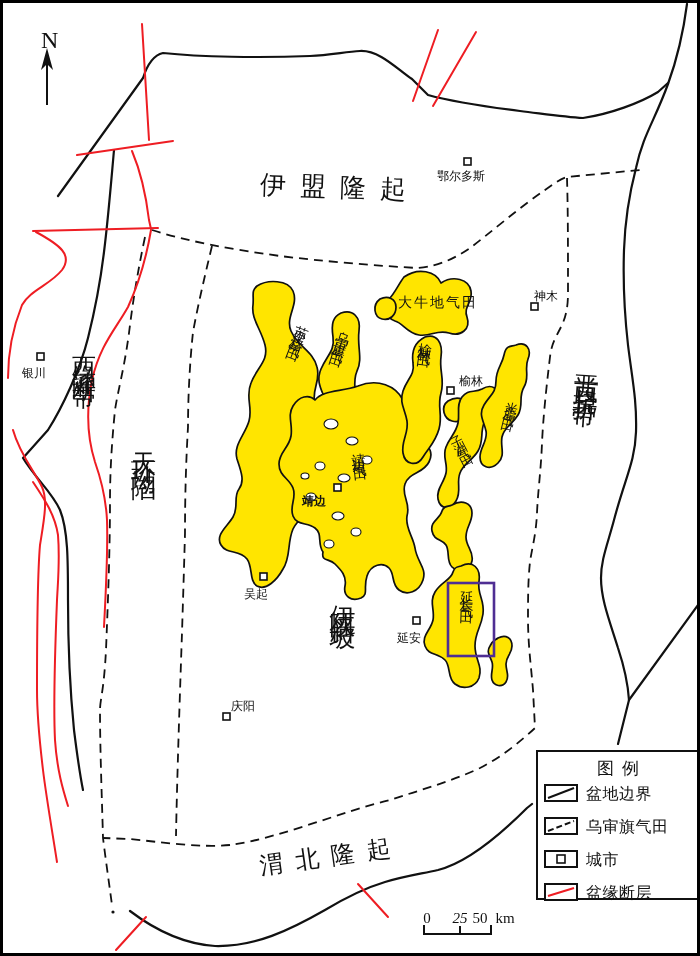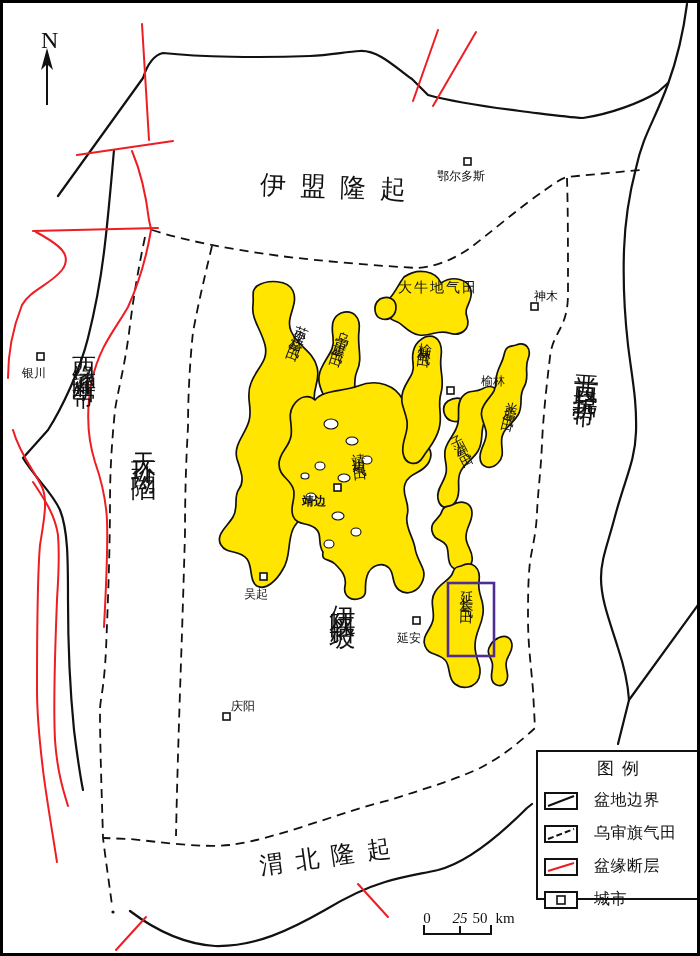--- a/index.html
+++ b/index.html
@@ -22,21 +22,21 @@
   .citysq{fill:#fff;stroke:#111;stroke-width:1.6;}
   .hbox{fill:none;stroke:var(--highlight-purple,#4f2e93);stroke-width:2.6;}
   .scalebar{stroke:#111;stroke-width:2;fill:none;}
   .scale-txt{font-size:15px;}
   
   #legend{
     position:absolute;left:533px;top:747px;width:164px;height:150px;
     box-sizing:border-box;border:2.5px solid #111;background:#fff;z-index:5;
   }
   #legend .title{text-align:center;font-size:17px;letter-spacing:8px;margin:5px 0 4px 8px;}
-  .legend-row{display:flex;align-items:center;height:33px;padding-left:6px;gap:16px;}
+  .legend-row{display:flex;height:33px;padding-left:6px;gap:8px;}
   .keybox{width:34px;height:18px;box-sizing:border-box;border:2px solid #111;background:#fff;
     display:flex;align-items:center;justify-content:center;flex:0 0 auto;}
   .legend-row .ltxt{font-size:16px;letter-spacing:0.5px;}
   #north-n{font-size:24px;}
 </style>
 </head>
 <body>
 
 <div id="stage">
 
@@ -127,27 +127,27 @@
   <div class="lbl unit" style="left:257px;top:172px;font-size:26px;letter-spacing:14px;transform:rotate(2deg);">伊盟隆起</div>
   <div class="lbl unit vert" style="left:69px;top:335px;font-size:24px;letter-spacing:7px;">西缘冲断带</div>
   <div class="lbl unit vert" style="left:128px;top:430px;font-size:25px;letter-spacing:8px;">天环坳陷</div>
   <div class="lbl unit vert" style="left:573px;top:352px;font-size:25px;letter-spacing:7px;transform:rotate(4deg);transform-origin:50% 0;">晋西挠折带</div>
   <div class="lbl unit vert" style="left:326px;top:582px;font-size:26px;letter-spacing:6px;">伊陕斜坡</div>
   <div class="lbl unit" style="left:256px;top:841px;font-size:24px;letter-spacing:12px;transform:rotate(-8deg);">渭北隆起</div>
 
   <div class="lbl city-lbl" style="left:434px;top:167px;">鄂尔多斯</div>
   <div class="lbl city-lbl" style="left:531px;top:287px;">神木</div>
   <div class="lbl city-lbl" style="left:19px;top:364px;">银川</div>
-  <div class="lbl city-lbl" style="left:478px;top:372px;">榆林</div>
+  <div class="lbl city-lbl" style="left:456px;top:372px;">榆林</div>
   <div class="lbl city-lbl" style="left:299px;top:492px;font-weight:bold;">靖边</div>
   <div class="lbl city-lbl" style="left:241px;top:585px;">吴起</div>
   <div class="lbl city-lbl" style="left:394px;top:629px;">延安</div>
   <div class="lbl city-lbl" style="left:228px;top:697px;">庆阳</div>
 
-  <div class="lbl field-lbl" style="left:395px;top:278px;letter-spacing:2px;">大牛地气田</div>
+  <div class="lbl field-lbl" style="left:395px;top:293px;letter-spacing:2px;">大牛地气田</div>
   <div class="lbl field-lbl vert" style="left:297px;top:313px;letter-spacing:6px;transform:rotate(21deg);transform-origin:50% 0;">苏里格气田</div>
   <div class="lbl field-lbl vert" style="left:338px;top:318px;letter-spacing:6px;transform:rotate(18deg);transform-origin:50% 0;">乌审旗气田</div>
   <div class="lbl field-lbl vert" style="left:417px;top:329px;letter-spacing:4px;transform:rotate(8deg);transform-origin:50% 0;">榆林气田</div>
   <div class="lbl field-lbl vert" style="left:346px;top:439px;letter-spacing:5px;transform:rotate(-6deg);transform-origin:50% 0;">靖边气田</div>
   <div class="lbl field-lbl vert" style="left:440px;top:424px;font-size:13px;letter-spacing:7px;transform:rotate(-27deg);transform-origin:50% 0;">子洲气田</div>
   <div class="lbl field-lbl vert" style="left:506px;top:389px;font-size:13px;letter-spacing:6px;transform:rotate(14deg);transform-origin:50% 0;">米脂气田</div>
   <div class="lbl field-lbl vert" style="left:457px;top:576px;letter-spacing:7px;transform:rotate(2deg);transform-origin:50% 0;">延长气田</div>
 
   <div class="lbl scale-txt" style="left:424px;top:908px;transform:translateX(-50%);">0</div>
   <div class="lbl scale-txt" style="left:457px;top:908px;transform:translateX(-50%);font-style:italic;">25</div>
@@ -171,30 +171,30 @@
         <svg width="30" height="14" viewBox="0 0 30 14">
             <line x1="2" y1="12" x2="28" y2="2" stroke="#111" stroke-width="2" stroke-dasharray="6 3"></line>
           </svg>
       </span>
       <span class="ltxt">乌审旗气田</span>
     </div>
 
     <div class="legend-row">
       <span class="keybox">
         <svg width="30" height="14" viewBox="0 0 30 14">
+            <rect x="11" y="3" width="8" height="8" fill="#fff" stroke="#111" stroke-width="1.6"></rect>
+          </svg>
+      </span>
+      <span class="ltxt">城市</span>
+    </div>
+
+    <div class="legend-row">
+      <span class="keybox">
+        <svg width="30" height="14" viewBox="0 0 30 14">
             <line x1="2" y1="11" x2="28" y2="3" stroke="var(--fault-red,#ee1d23)" stroke-width="2"></line>
           </svg>
       </span>
       <span class="ltxt">盆缘断层</span>
     </div>
 
-    <div class="legend-row">
-      <span class="keybox">
-        <svg width="30" height="14" viewBox="0 0 30 14">
-            <rect x="11" y="3" width="8" height="8" fill="#fff" stroke="#111" stroke-width="1.6"></rect>
-          </svg>
-      </span>
-      <span class="ltxt">城市</span>
-    </div>
-
   </div>
 
 </div>
 
 </body></html>

